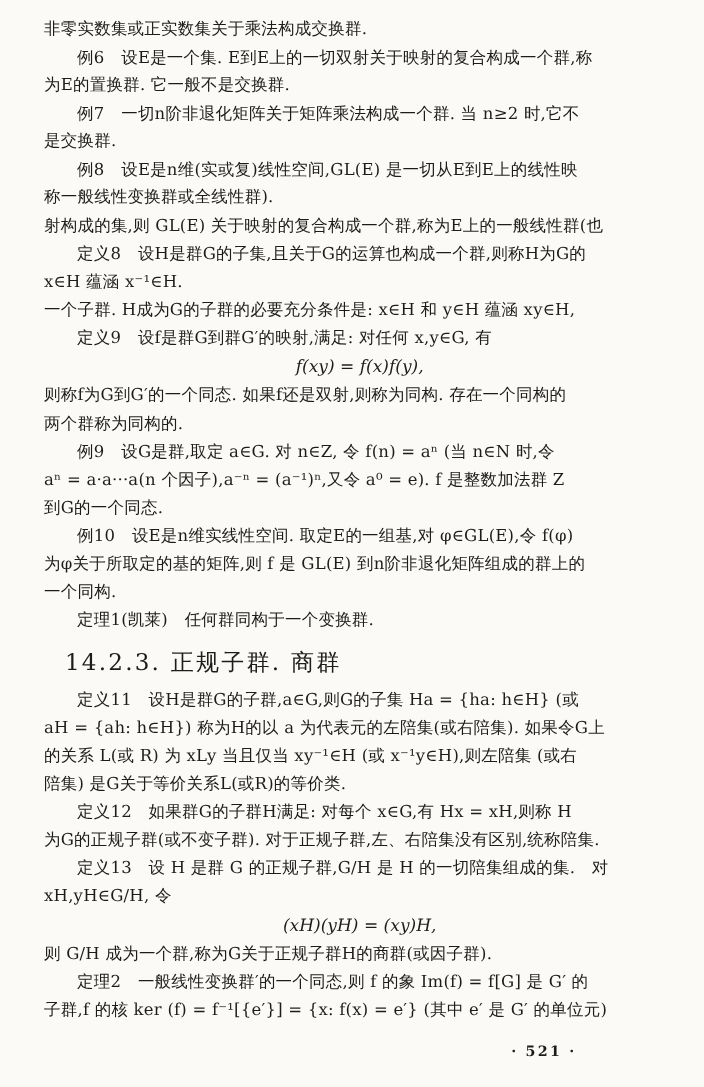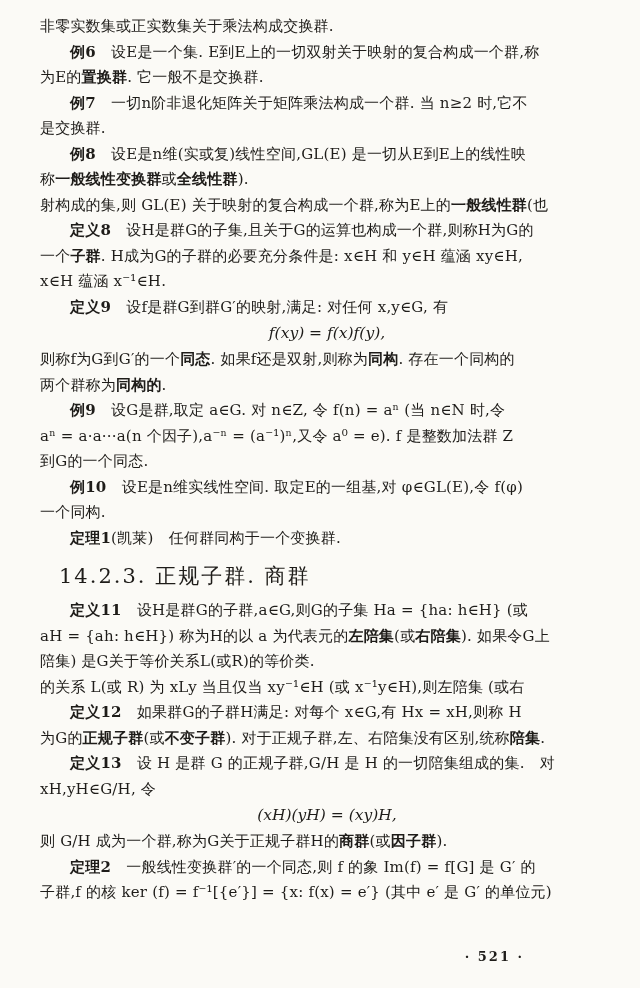--- a/index.html
+++ b/index.html
@@ -24,21 +24,21 @@
   }
   .content { width: 574px; }
   .ln {
     font-size: 15px;
     line-height: 25.5px;
     letter-spacing: 0.2px;
     white-space: nowrap;
     overflow: hidden;
   }
   .ln.indent { text-indent: 30px; }
-  .ln .b { font-weight: bold; }
+  .ln .b { font-weight: normal; }
   .formula {
     font-size: 15.5px;
     line-height: 27px;
     text-align: center;
     font-style: italic;
     white-space: nowrap;
     overflow: hidden;
   }
   .heading {
     font-size: 21px;
@@ -66,37 +66,38 @@
   <div class="content">
       <div class="ln"><span>非零实数集或正实数集关于乘法构成交换群.</span></div>
       <div class="ln indent"><span class="b">例6</span><span>　设E是一个集. E到E上的一切双射关于映射的复合构成一个群,称</span></div>
       <div class="ln"><span>为E的</span><span class="b">置换群</span><span>. 它一般不是交换群.</span></div>
       <div class="ln indent"><span class="b">例7</span><span>　一切n阶非退化矩阵关于矩阵乘法构成一个群. 当 n≥2 时,它不</span></div>
       <div class="ln"><span>是交换群.</span></div>
       <div class="ln indent"><span class="b">例8</span><span>　设E是n维(实或复)线性空间,GL(E) 是一切从E到E上的线性映</span></div>
       <div class="ln"><span>称</span><span class="b">一般线性变换群</span><span>或</span><span class="b">全线性群</span><span>).</span></div>
       <div class="ln"><span>射构成的集,则 GL(E) 关于映射的复合构成一个群,称为E上的</span><span class="b">一般线性群</span><span>(也</span></div>
       <div class="ln indent"><span class="b">定义8</span><span>　设H是群G的子集,且关于G的运算也构成一个群,则称H为G的</span></div>
+      <div class="ln"><span>x∈H 蕴涵 x⁻¹∈H.</span></div>
       <div class="ln"><span>一个</span><span class="b">子群</span><span>. H成为G的子群的必要充分条件是: x∈H 和 y∈H 蕴涵 xy∈H,</span></div>
-      <div class="ln"><span>x∈H 蕴涵 x⁻¹∈H.</span></div>
       <div class="ln indent"><span class="b">定义9</span><span>　设f是群G到群G′的映射,满足: 对任何 x,y∈G, 有</span></div>
       <div class="formula"><span>f(xy) = f(x)f(y),</span></div>
       <div class="ln"><span>则称f为G到G′的一个</span><span class="b">同态</span><span>. 如果f还是双射,则称为</span><span class="b">同构</span><span>. 存在一个同构的</span></div>
       <div class="ln"><span>两个群称为</span><span class="b">同构的</span><span>.</span></div>
       <div class="ln indent"><span class="b">例9</span><span>　设G是群,取定 a∈G. 对 n∈Z, 令 f(n) = aⁿ (当 n∈N 时,令</span></div>
       <div class="ln"><span>aⁿ = a·a···a(n 个因子),a⁻ⁿ = (a⁻¹)ⁿ,又令 a⁰ = e). f 是整数加法群 Z</span></div>
       <div class="ln"><span>到G的一个同态.</span></div>
       <div class="ln indent"><span class="b">例10</span><span>　设E是n维实线性空间. 取定E的一组基,对 φ∈GL(E),令 f(φ)</span></div>
+      <div class="ln"><span>为φ关于所取定的基的矩阵,则 f 是 GL(E) 到n阶非退化矩阵组成的群上的</span></div>
       <div class="ln"><span>一个同构.</span></div>
       <div class="ln indent"><span class="b">定理1</span><span>(凯莱)　任何群同构于一个变换群.</span></div>
       <div class="heading"><span>14.2.3. 正规子群. 商群</span></div>
       <div class="ln indent"><span class="b">定义11</span><span>　设H是群G的子群,a∈G,则G的子集 Ha = {ha: h∈H} (或</span></div>
       <div class="ln"><span>aH = {ah: h∈H}) 称为H的以 a 为代表元的</span><span class="b">左陪集</span><span>(或</span><span class="b">右陪集</span><span>). 如果令G上</span></div>
+      <div class="ln"><span>的关系 L(或 R) 为 xLy 当且仅当 xy⁻¹∈H (或 x⁻¹y∈H),则左陪集 (或右</span></div>
       <div class="ln"><span>陪集) 是G关于等价关系L(或R)的等价类.</span></div>
-      <div class="ln"><span>的关系 L(或 R) 为 xLy 当且仅当 xy⁻¹∈H (或 x⁻¹y∈H),则左陪集 (或右</span></div>
       <div class="ln indent"><span class="b">定义12</span><span>　如果群G的子群H满足: 对每个 x∈G,有 Hx = xH,则称 H</span></div>
       <div class="ln"><span>为G的</span><span class="b">正规子群</span><span>(或</span><span class="b">不变子群</span><span>). 对于正规子群,左、右陪集没有区别,统称</span><span class="b">陪集</span><span>.</span></div>
       <div class="ln indent"><span class="b">定义13</span><span>　设 H 是群 G 的正规子群,G/H 是 H 的一切陪集组成的集.　对</span></div>
       <div class="ln"><span>xH,yH∈G/H, 令</span></div>
       <div class="formula"><span>(xH)(yH) = (xy)H,</span></div>
       <div class="ln"><span>则 G/H 成为一个群,称为G关于正规子群H的</span><span class="b">商群</span><span>(或</span><span class="b">因子群</span><span>).</span></div>
       <div class="ln indent"><span class="b">定理2</span><span>　一般线性变换群′的一个同态,则 f 的象 Im(f) = f[G] 是 G′ 的</span></div>
       <div class="ln"><span>子群,f 的核 ker (f) = f⁻¹[{e′}] = {x: f(x) = e′} (其中 e′ 是 G′ 的单位元)</span></div>
     </div>
   <div class="pagenum">· 521 ·</div>

